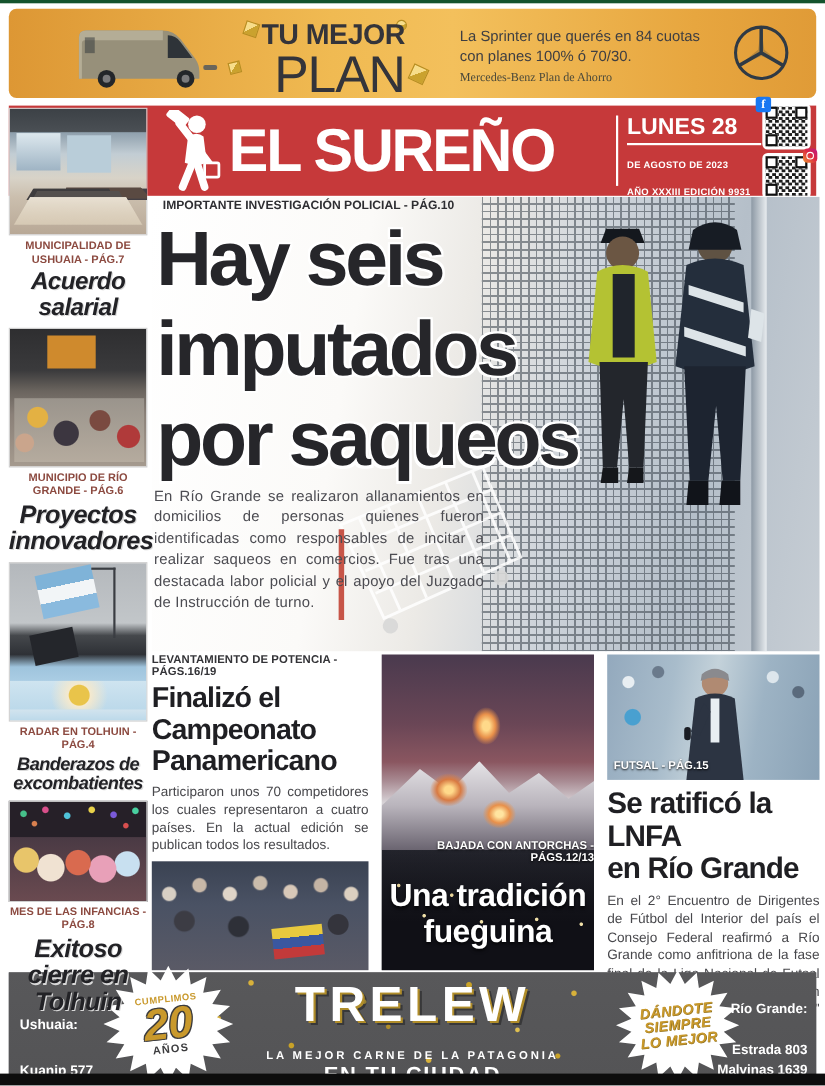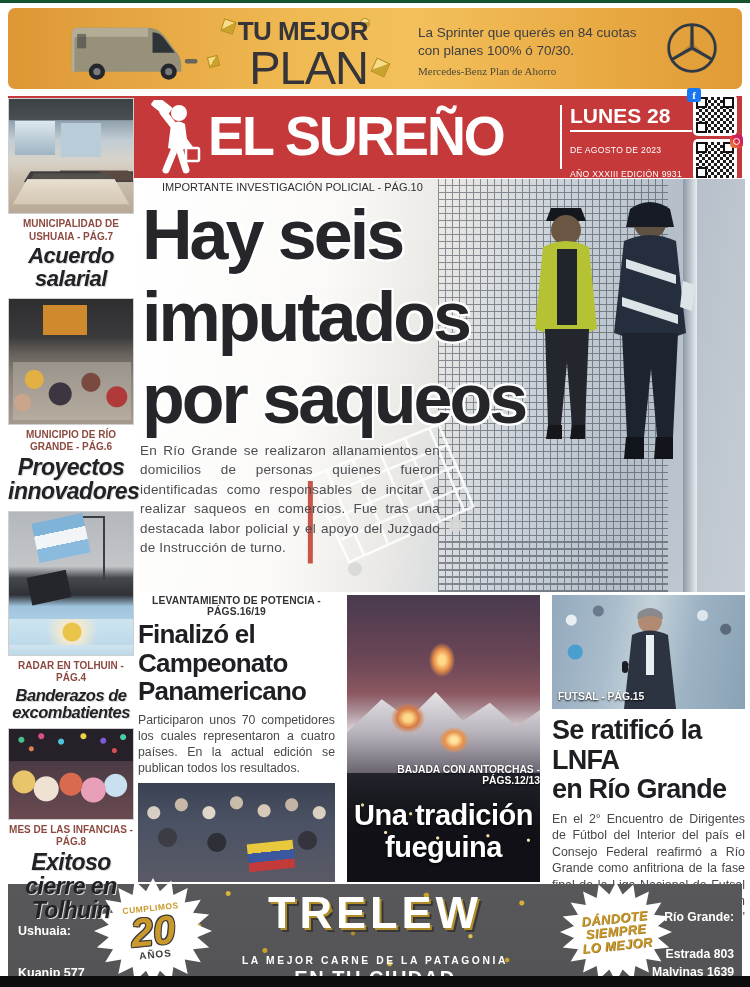--- a/index.html
+++ b/index.html
@@ -24,21 +24,21 @@
   .mb-logo { position:absolute; right:22px; top:12px; }
 
   
   .masthead { position:absolute; left:8px; top:93px; width:734px; height:82px; background:#c6393a; }
   .newsboy { position:absolute; left:140px; top:4px; }
   .paper-title { position:absolute; left:200px; top:8px; width:360px; font-size:55px; font-weight:900; color:#fff; letter-spacing:-2px; transform:scaleX(0.98); transform-origin:left; white-space:nowrap; }
   .mast-sep { position:absolute; left:552px; top:9px; width:1.5px; height:64px; background:#fff; }
   .date-block { position:absolute; left:562px; top:8px; width:135px; color:#fff; }
   .date-day { font-size:21px; font-weight:800; letter-spacing:0; }
   .date-rule { width:122px; height:1.5px; background:#fff; margin:2px 0 3px; }
-  .date-small { font-size:8.6px; font-weight:400; line-height:1.5; letter-spacing:0.3px; white-space:pre-line;margin-top:12px; }
+  .date-small { font-size:8.6px; font-weight:700; line-height:1.5; letter-spacing:0.3px; white-space:pre-line;margin-top:12px; }
   .qr-stack { position:absolute; right:3px; top:-2px; width:46px; }
   .qr { position:relative; width:44px; height:42px; background:#fff; border-radius:5px; padding:3px; margin-bottom:3px; }
   .qr .mesh { width:100%; height:100%; background-image:repeating-conic-gradient(#1d1d1d 0% 25%, #fdfdfd 0% 50%); background-size:6px 6px; }
   .qr .f1,.qr .f2,.qr .f3 { position:absolute; width:11px; height:11px; border:2.5px solid #111; background:#fff; }
   .qr .f1 { left:3px; top:3px; } .qr .f2 { right:3px; top:3px; } .qr .f3 { left:3px; bottom:3px; }
   .fb-badge { position:absolute; left:-6px; top:-6px; width:14px; height:14px; border-radius:3px; background:#1877f2; color:#fff;
     font-size:11px; font-weight:800; text-align:center; line-height:14px; font-family:"Liberation Serif",serif; z-index:3; }
   .ig-badge { position:absolute; right:-4px; top:41px; width:13px; height:13px; border-radius:4px; z-index:3;
     background:linear-gradient(45deg,#f09433,#dc2743 55%,#bc1888); }
   .ig-badge::before { content:""; position:absolute; left:3px; top:3px; width:5px; height:5px; border:1.5px solid #fff; border-radius:50%; }
@@ -66,38 +66,38 @@
      background:radial-gradient(circle at 50% 50%,#e9c44a 0 9px,#f4e9ce 10px,transparent 26px),linear-gradient(180deg,#cfe4f0,#bcd9ea); }
   .pole { position:absolute; right:28px; top:4px; width:2.5px; height:64px; background:#3a3d42; }
   .pole::before { content:""; position:absolute; right:0; top:0; width:22px; height:2.5px; background:#3a3d42; }
   .ph-mascots { height:92px; background:#262028; position:relative; overflow:hidden; }
   .ph-mascots::before { content:""; position:absolute; inset:0;
      background:radial-gradient(circle at 10% 12%,#46c08a 0 2.5px,transparent 3.5px),radial-gradient(circle at 26% 8%,#d94f8a 0 2.5px,transparent 3.5px),radial-gradient(circle at 42% 14%,#4fc3d9 0 2.5px,transparent 3.5px),radial-gradient(circle at 60% 8%,#e9d24a 0 2.5px,transparent 3.5px),radial-gradient(circle at 76% 13%,#7a5ad9 0 2.5px,transparent 3.5px),radial-gradient(circle at 92% 9%,#49d0a0 0 2.5px,transparent 3.5px),radial-gradient(circle at 18% 22%,#d9804f 0 2px,transparent 3px),radial-gradient(circle at 85% 24%,#d94f4f 0 2px,transparent 3px); }
   .ph-mascots::after { content:""; position:absolute; left:0; bottom:0; width:100%; height:58px;
      background:radial-gradient(circle at 12% 36%,#e8c56a 0 11px,transparent 12px),radial-gradient(circle at 30% 48%,#f0e2d2 0 12px,transparent 13px),radial-gradient(circle at 50% 40%,#d96a4f 0 11px,transparent 12px),radial-gradient(circle at 68% 50%,#e8a0b8 0 12px,transparent 13px),radial-gradient(circle at 86% 42%,#c8e0f0 0 11px,transparent 12px),linear-gradient(180deg,#4a3a44,#6a4a50); }
 
   
-  .main-kicker { position:absolute; left:138px; top:178px; z-index:4; font-size:11px; font-weight:400; color:#2e2e32;padding-left:24px; }
+  .main-kicker { position:absolute; left:124px; top:178px; z-index:4; font-size:11px; font-weight:700; color:#2e2e32;padding-left:24px; }
   .main-photo { position:absolute; left:138px; top:176px; width:607px; height:413px; overflow:hidden;
      background:linear-gradient(100deg,#ffffff 0%,#fbfaf8 30%,#eceae6 45%,#cdd3da 62%,#b5bfc9 80%,#c6cdd4 100%); }
   .fence { position:absolute; left:300px; top:0; width:230px; height:100%; opacity:0.55;
      background:repeating-linear-gradient(0deg,#39424c 0 1.5px,transparent 1.5px 7px),repeating-linear-gradient(90deg,#39424c 0 1.5px,transparent 1.5px 7px); }
   .door-edge { position:absolute; left:545px; top:0; width:14px; height:100%; background:linear-gradient(90deg,#8d99a5,#e8ecef); }
   .officers { position:absolute; left:360px; top:6px; }
   .headline-main { position:absolute; left:4px; top:16px; width:480px; font-size:70px; font-weight:900; color:#26262a;
      letter-spacing:-3px; line-height:1.17; white-space:pre-line;
      text-shadow:-2px -2px 0 #fff,2px -2px 0 #fff,-2px 2px 0 #fff,2px 2px 0 #fff,0 -2px 0 #fff,0 2px 0 #fff,-2px 0 0 #fff,2px 0 0 #fff; }
   .cart { position:absolute; left:150px; top:244px; transform:rotate(-14deg); opacity:0.9; }
   .main-body { position:absolute; left:2px; top:262px; width:300px; font-size:13.5px; line-height:1.44; color:#4c4c52;
      text-align:justify; font-weight:500; letter-spacing:0.2px; }
 
   
   .col { position:absolute; top:592px; height:287px; }
   .col1 { left:138px; width:197px; display:flex; flex-direction:column; }
-  .col1 .kicker { font-size:10.3px;text-align:center; }
+  .col1 .kicker { font-size:10.3px; }
   .head2 { font-size:26px; font-weight:900; color:#1f1f23; letter-spacing:-0.8px; line-height:1.1; margin-top:3px; white-space:pre-line; }
   .body2 { font-size:12.3px; line-height:1.32; color:#48484c; text-align:justify; font-weight:500; margin-top:6px; }
   .ph-lifting { flex:1; margin-top:6px; position:relative; overflow:hidden; background:linear-gradient(180deg,#3a4252 0%,#4a5264 40%,#5a5a66 100%); }
   .ph-lifting::before { content:""; position:absolute; inset:0;
      background:radial-gradient(circle at 8% 30%,#d8cfc4 0 6px,transparent 7px),radial-gradient(circle at 22% 22%,#c8b8a8 0 6px,transparent 7px),radial-gradient(circle at 36% 30%,#e0d5c8 0 6px,transparent 7px),radial-gradient(circle at 50% 20%,#cabcab 0 6px,transparent 7px),radial-gradient(circle at 64% 28%,#d8c8b8 0 6px,transparent 7px),radial-gradient(circle at 78% 22%,#c4b4a4 0 6px,transparent 7px),radial-gradient(circle at 92% 30%,#dcd0c0 0 6px,transparent 7px),radial-gradient(circle at 15% 55%,#3c3c44 0 9px,transparent 10px),radial-gradient(circle at 40% 60%,#2e3038 0 9px,transparent 10px),radial-gradient(circle at 86% 58%,#34343c 0 9px,transparent 10px); }
   .ph-lifting::after { content:""; position:absolute; left:56%; bottom:12%; width:46px; height:28px; transform:rotate(-6deg);
      background:linear-gradient(180deg,#e8c93e 34%,#3a57a0 34% 67%,#c23a3a 67%); }
   .col2 { left:347px; width:193px; overflow:hidden; background:linear-gradient(180deg,#4a3a4e 0%,#6a4656 22%,#8a5660 34%,#a88a92 40%,#d8d4d8 47%,#8a8a96 54%,#23242c 62%,#16161c 100%); }
   .mtn { position:absolute; left:0; top:88px; width:100%; height:90px;
      clip-path:polygon(0 55%,18% 18%,32% 40%,46% 10%,60% 42%,74% 22%,88% 48%,100% 30%,100% 100%,0 100%);

